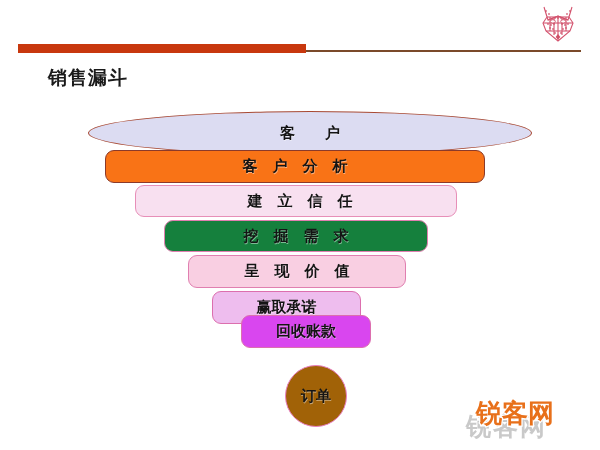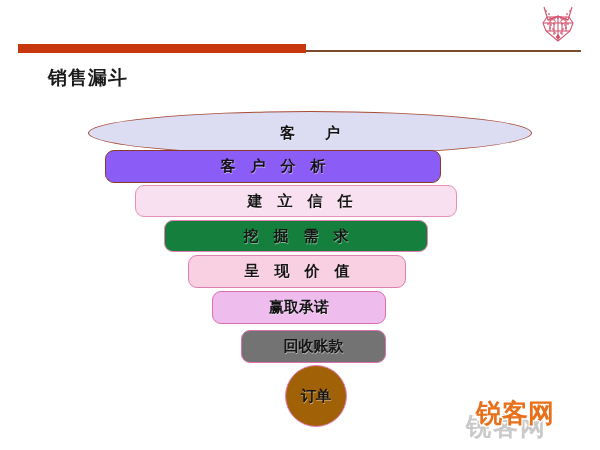--- a/index.html
+++ b/index.html
@@ -174,36 +174,36 @@
       <ellipse cx="26.2" cy="17.4" rx="2.5" ry="1.7" fill="#ffffff" stroke="#cf5068" stroke-width="0.9"></ellipse>
     </svg>
   </div>
 
   <div class="slide-title">销售漏斗</div>
 
   <div id="funnel">
       <div class="layer ellipse" style="left: 88px; top: 6px; width: 444px; height: 44px; background: rgb(220, 220, 242); border-color: rgb(168, 74, 52); z-index: 10;">
         <span class="layer-label">客　　户</span>
       </div>
-      <div class="layer" style="left: 105px; top: 45px; width: 336px; height: 33px; background: #8b5cf6; border-color: rgb(139, 58, 42); z-index: 11;">
+      <div class="layer" style="left: 105px; top: 45px; width: 380px; height: 33px; background: #f97316; border-color: rgb(139, 58, 42); z-index: 11;">
         <span class="layer-label">客　户　分　析</span>
       </div>
       <div class="layer" style="left: 135px; top: 80px; width: 322px; height: 32px; background: rgb(248, 224, 240); border-color: rgb(231, 143, 184); z-index: 12; padding-left: 8px;">
         <span class="layer-label">建　立　信　任</span>
       </div>
       <div class="layer" style="left: 164px; top: 115px; width: 264px; height: 32px; background: #15803d; border-color: rgb(224, 127, 176); z-index: 13;">
         <span class="layer-label">挖　掘　需　求</span>
       </div>
       <div class="layer" style="left: 188px; top: 150px; width: 218px; height: 33px; background: rgb(249, 207, 226); border-color: rgb(224, 127, 176); z-index: 14;">
         <span class="layer-label">呈　现　价　值</span>
       </div>
-      <div class="layer" style="left: 212px; top: 186px; width: 174px; height: 33px; background: rgb(238, 189, 238); border-color: rgb(220, 111, 174); z-index: 15; align-items: center;">
+      <div class="layer" style="left: 212px; top: 186px; width: 149px; height: 33px; background: rgb(238, 189, 238); border-color: rgb(220, 111, 174); z-index: 15; align-items: center;">
         <span class="layer-label">赢取承诺</span>
       </div>
-      <div class="layer" style="left: 241px; top: 225px; width: 145px; height: 33px; background: #737373; border-color: rgb(220, 111, 174); z-index: 16;">
+      <div class="layer" style="left: 241px; top: 210px; width: 130px; height: 33px; background: #d946ef; border-color: rgb(220, 111, 174); z-index: 16;">
         <span class="layer-label">回收账款</span>
       </div>
       <div class="layer circle" style="left: 285px; top: 260px; width: 62px; height: 62px; background: #a16207; border-color: rgb(232, 126, 192); z-index: 17; justify-content: center;">
         <span class="layer-label" style="font-size: 15px;">订单</span>
       </div>
     </div>
 
   <div class="wm-ghost">锐客网</div>
   <div class="wm-main">锐客网</div>
 

